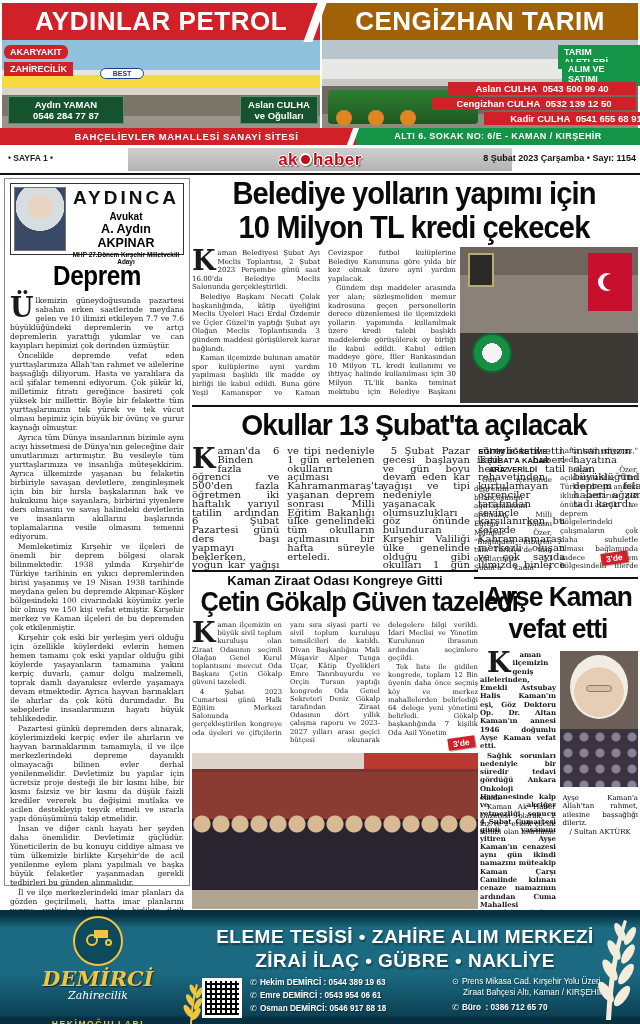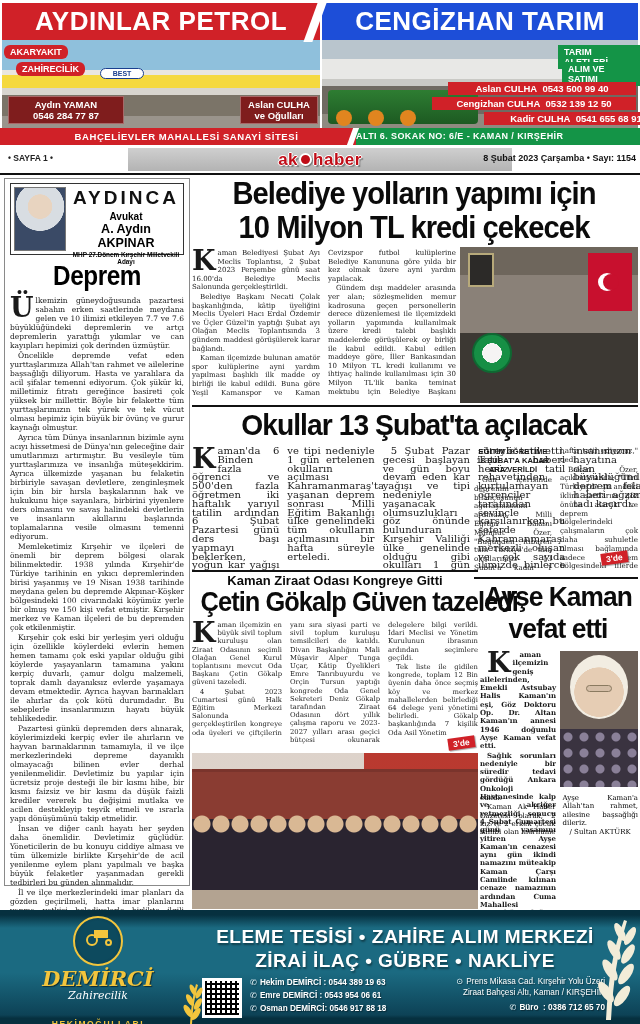--- a/index.html
+++ b/index.html
@@ -5,37 +5,37 @@
   * { margin:0; padding:0; box-sizing:border-box; }
   body { width:640px; height:1024px; background:#e8e8e4; font-family:"DejaVu Serif", serif; }
   #page { position:relative; width:640px; height:1024px; background:#fff; overflow:hidden; }
 
   .abs { position:absolute; }
   .headline { font-family:"Liberation Sans", sans-serif; font-weight:700; letter-spacing:-1px; color:#0b0b0b; text-align:center; transform:scaleX(.94); transform-origin:center; white-space:nowrap; }
 
   
   .ad-title { position:absolute; top:3px; height:37px; color:#fff; font-weight:700; font-size:26px; line-height:37px; text-align:center; font-family:"Liberation Sans",sans-serif; letter-spacing:.5px; }
   .ad-title.red { left:2px; width:318px; background:#d02128; }
-  .ad-title.green { left:322px; width:316px; background:#1d4ed8; }
+  .ad-title.green { left:322px; width:316px; background:#a16207; }
   .ad-diag { position:absolute; left:311px; top:0; width:9px; height:42px; background:#fff; transform:skewX(-20deg); z-index:3; }
   .photo-left { position:absolute; left:2px; top:40px; width:318px; height:88px;
      background:linear-gradient(180deg,#8fc0dc 0 34%, #e9e6df 34% 40%, #f5d93f 40% 55%, #d8d5cf 55% 62%, #7b7468 62% 86%, #9a948c 86% 100%); }
   .photo-right { position:absolute; left:322px; top:40px; width:316px; height:88px;
      background:linear-gradient(180deg,#b9c5cd 0 22%, #e8e8e6 22% 44%, #c9c9c5 44% 52%, #6f6a62 52% 84%, #8f8a80 84% 100%); }
   .photo-right .machine { position:absolute; left:6px; bottom:4px; width:150px; height:34px; background:linear-gradient(180deg,#2e7d32,#1d5a22); border-radius:4px; }
   .photo-right .machine i { position:absolute; width:16px; height:16px; background:#e0851f; border-radius:50%; bottom:-2px; display:block; }
   .tag { position:absolute; color:#fff; font-weight:700; font-family:"Liberation Sans",sans-serif; font-size:9px; padding:2px 6px; }
   .tag.red { background:#d02128; }
   .tag.green { background:#149447; }
-  .gbox { position:absolute; background:#7f1d1d; color:#fff; font-weight:700; font-family:"Liberation Sans",sans-serif; font-size:9.5px; text-align:center; padding:2px 6px; line-height:11px; border:1px solid #ffffff55; }
+  .gbox { position:absolute; background:#14532d; color:#fff; font-weight:700; font-family:"Liberation Sans",sans-serif; font-size:9.5px; text-align:center; padding:2px 6px; line-height:11px; border:1px solid #ffffff55; }
   .rbox { position:absolute; background:#d02128; color:#fff; font-weight:700; font-family:"Liberation Sans",sans-serif; font-size:9.5px; text-align:center; padding:1px 8px; line-height:11px; }
 
   
   #addr-left { position:absolute; left:0; top:128px; width:356px; height:17px; background:#d02128; color:#fff; font-weight:700; font-family:"Liberation Sans",sans-serif; font-size:9.5px; line-height:17px; text-align:center; letter-spacing:.6px;padding-left:17px; }
-  #addr-right { position:absolute; left:356px; top:128px; width:284px; height:17px; background:#149447; color:#fff; font-weight:700; font-family:"Liberation Sans",sans-serif; font-size:9px; line-height:17px; text-align:left; letter-spacing:.4px; }
+  #addr-right { position:absolute; left:356px; top:128px; width:284px; height:17px; background:#149447; color:#fff; font-weight:700; font-family:"Liberation Sans",sans-serif; font-size:9px; line-height:17px; text-align:center; letter-spacing:.4px; }
   #addr-diag { position:absolute; left:350px; top:128px; width:6px; height:17px; background:#fff; transform:skewX(-20deg); }
 
   
   #masthead { position:absolute; left:0; top:145px; width:640px; height:30px; border-bottom:2px solid #111; background:#fff; }
   #page-label { position:absolute; left:8px; top:8px; font-size:8.5px; font-weight:700; font-family:"Liberation Sans",sans-serif; color:#222; }
   #logo-bar { position:absolute; left:128px; top:3px; width:384px; height:23px; background:linear-gradient(180deg,#cfcfcf,#b3b3b3); }
   #logo { position:absolute; left:0; right:0; top:2px; text-align:center; font-family:"Liberation Sans",sans-serif; font-weight:700; font-size:17px; color:#c00d18; letter-spacing:.5px;
           text-shadow:-1px 0 #fff,1px 0 #fff,0 -1px #fff,0 1px #fff,2px 2px 1px #00000055; }
   #logo .logo-dot { display:inline-block; width:13px; height:13px; background:#c00d18; border:2px solid #fff; border-radius:50%; vertical-align:-1px; margin:0 1px; box-shadow:1px 1px 1px #00000066; }
   #issue-info { position:absolute; right:4px; top:8px; font-size:9px; font-weight:700; font-family:"Liberation Sans",sans-serif; color:#111; }
@@ -133,21 +133,21 @@
     </div>
     <div class="photo-right">
       <div class="machine">
           <i style="left:8px;"></i>
           <i style="left:40px;"></i>
           <i style="left:72px;"></i>
         </div>
     </div>
 
     <div class="tag red" style="left:4px;top:45px;border-radius:6px;">AKARYAKIT</div>
-    <div class="tag red" style="left:16px;top:62px;border-radius:6px;">ZAHİRECİLİK</div>
+    <div class="tag red" style="left:4px;top:62px;">ZAHİRECİLİK</div>
 
     <div class="gbox" style="left:8px;top:96px;width:116px;">
       <span>Aydın YAMAN</span><br>
       <span>0546 284 77 87</span>
     </div>
     <div class="gbox" style="left:240px;top:96px;width:78px;">
       <span>Aslan CULHA</span><br>
       <span>ve Oğulları</span>
     </div>
 
@@ -293,21 +293,21 @@
     <div id="qr">
         <div class="mods"></div>
       </div>
 
     <div class="contact-col" style="left:250px;top:66px;">
       <div><span class="ic">✆</span><span>Hekim DEMİRCİ</span> <span>: 0544 389 19 63</span></div>
       <div><span class="ic">✆</span><span>Emre DEMİRCİ</span> <span>: 0543 954 06 61</span></div>
       <div><span class="ic">✆</span><span>Osman DEMİRCİ:</span> <span>0546 917 88 18</span></div>
     </div>
 
-    <div class="contact-col" style="left:452px;top:66px;line-height:11px;text-align:right;">
+    <div class="contact-col" style="left:452px;top:66px;line-height:11px;">
       <div class="addr2"><span class="ic">⊙</span><span>Prens Mikasa Cad. Kırşehir Yolu Üzeri</span></div>
       <div class="addr2" style="padding-left:11px;"><span>Ziraat Bahçesi Altı, Kaman / KIRŞEHİR</span></div>
       <div style="margin-top:4px;"><span class="ic">✆</span><span>Büro</span>&nbsp;&nbsp;<span>: 0386 712 65 70</span></div>
     </div>
 
     <svg class="wheat" style="right:0;top:2px;" width="72" height="110" viewBox="0 0 72 110">
       <g fill="#f2ecd8">
         <path d="M38 108 C 40 70, 44 40, 56 8 L 59 9 C 49 42, 45 72, 43 108 Z"></path>
         <ellipse cx="52" cy="20" rx="4" ry="10" transform="rotate(-28 52 20)"></ellipse>
         <ellipse cx="62" cy="24" rx="4" ry="10" transform="rotate(30 62 24)"></ellipse>

